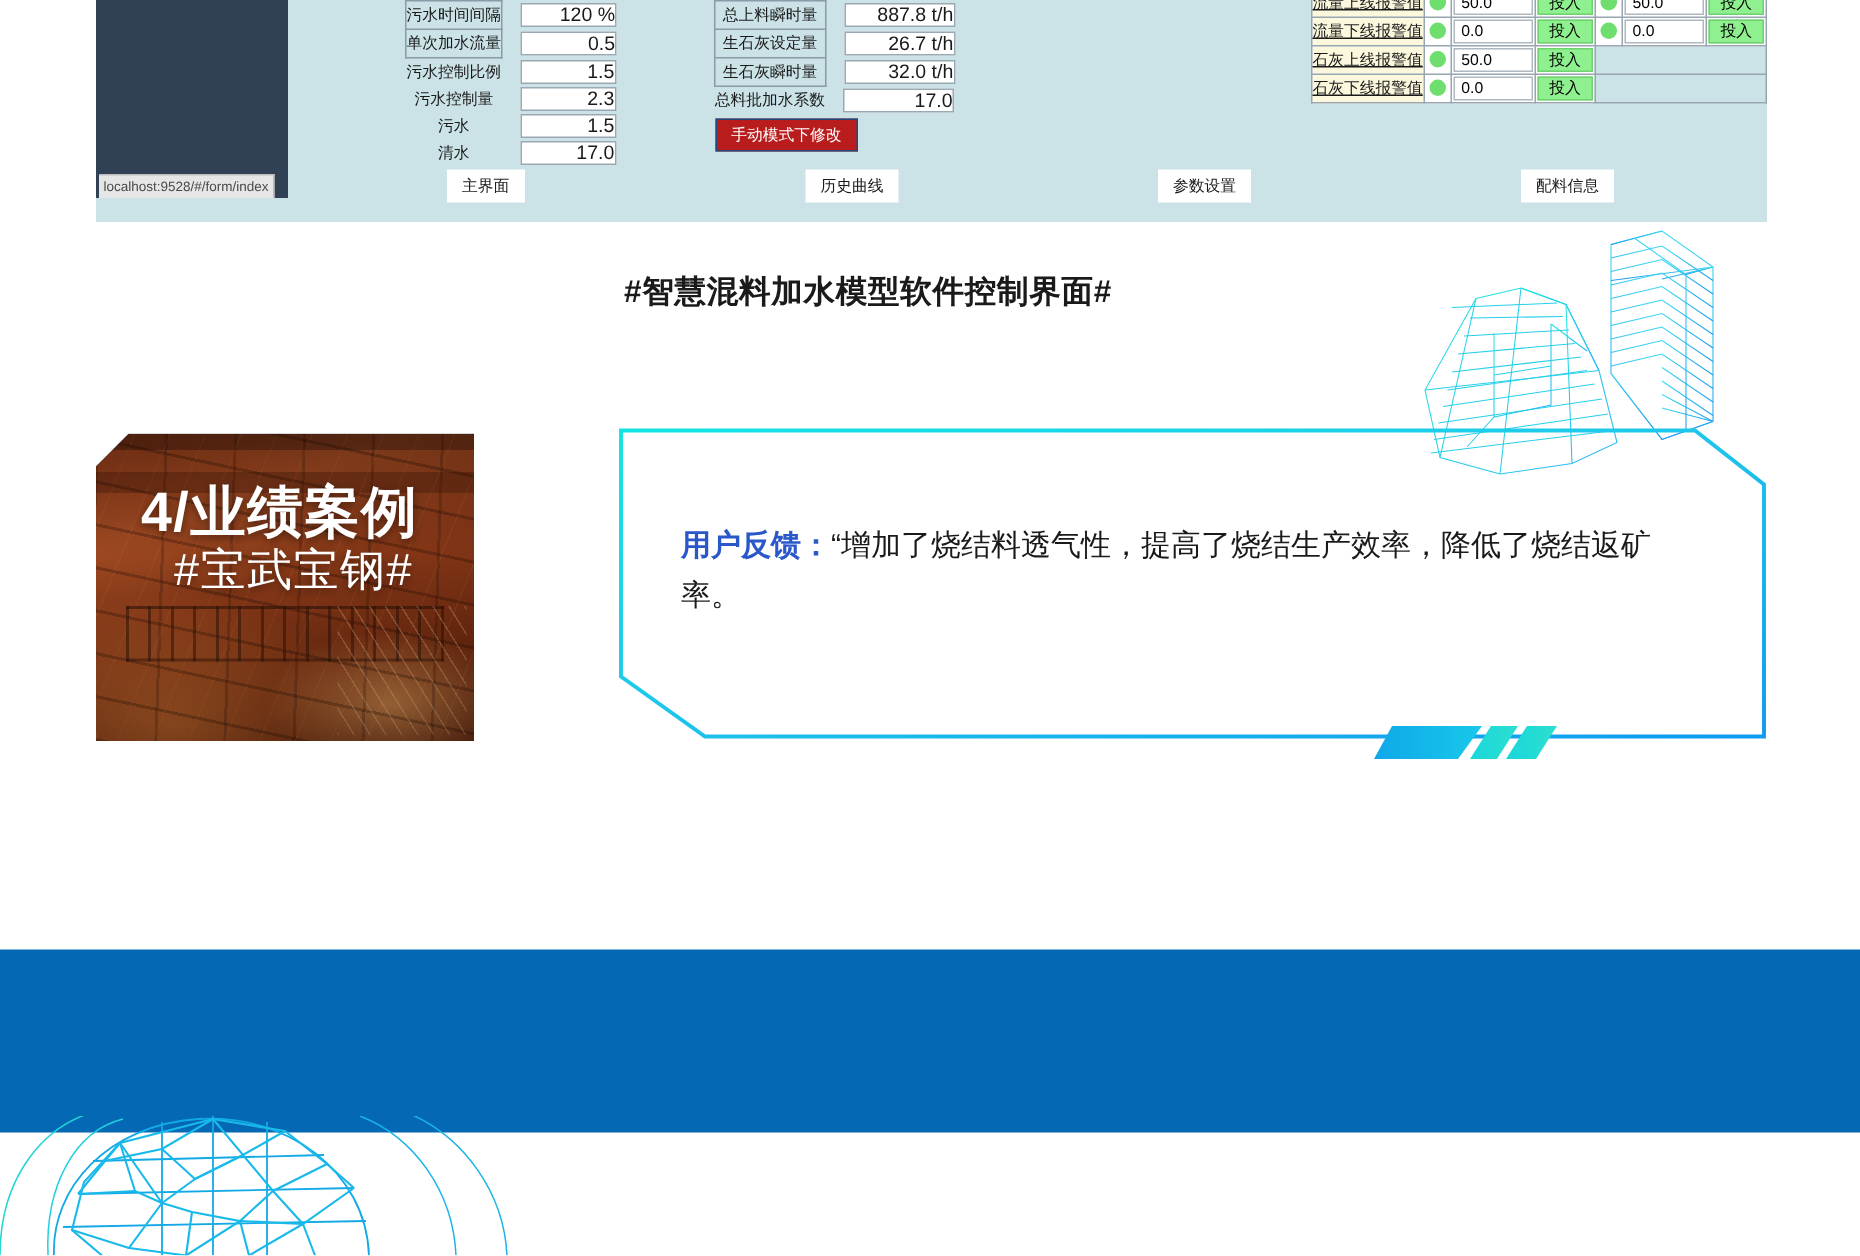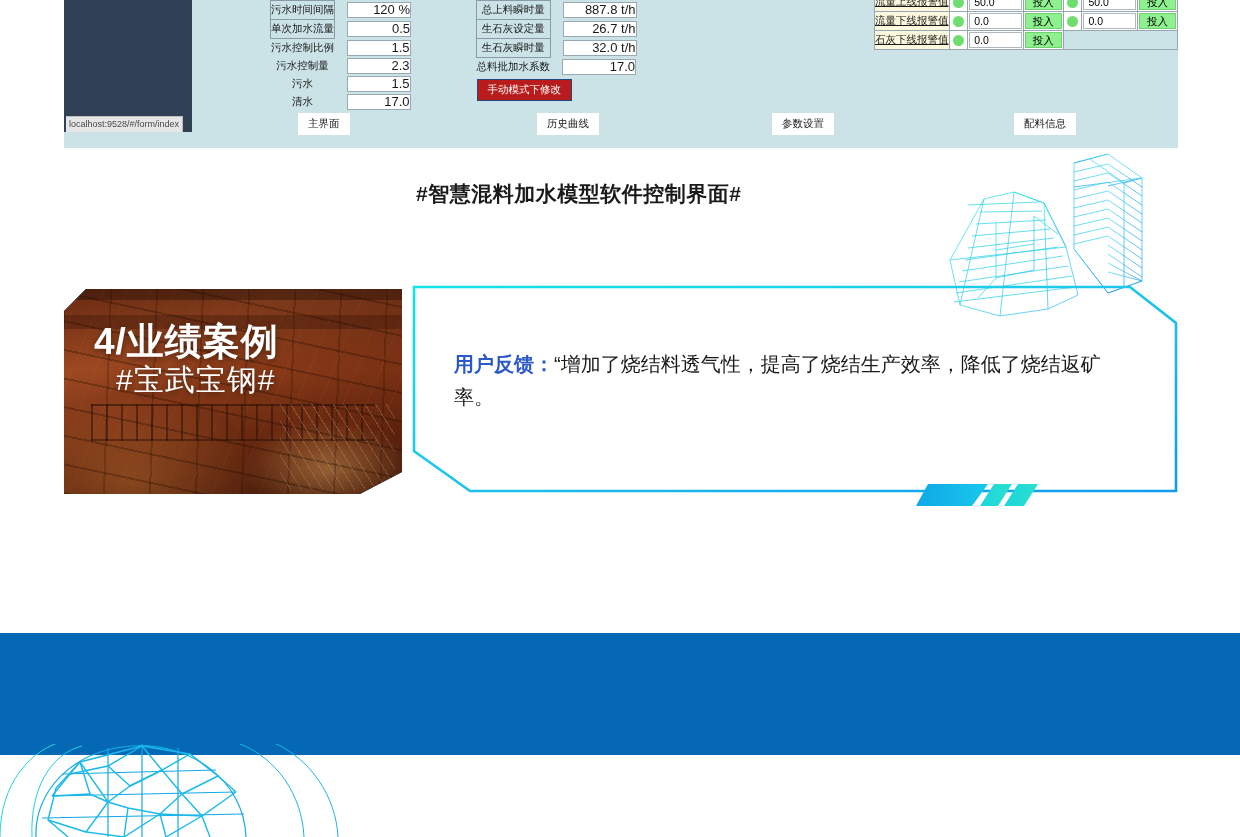--- a/index.html
+++ b/index.html
@@ -187,21 +187,21 @@
     color: #1a1a1a;
     letter-spacing: 0.5px;
     white-space: nowrap;
   }
 
   
   #case-card {
     position: absolute;
     left: 64px;
     top: 289px;
-    width: 338px;
+    width: 252px;
     height: 205px;
     overflow: hidden;
     clip-path: polygon(22px 0, 100% 0, 100% 183px, 296px 100%, 0 100%, 0 22px);
     background: #0369a1;
   }
   #case-card .photo {
     position: absolute;
     inset: 0;
     background:
       radial-gradient(ellipse 120px 70px at 78% 88%, rgba(255,190,110,0.55), rgba(255,140,60,0) 70%),
@@ -445,20 +445,31 @@
       <td class="al-btn">
             <span>投入</span>
           </td>
       <td class="al-lamp-cell"><span class="lamp"></span></td>
       <td class="al-input">
             <span>0.0</span>
           </td>
       <td class="al-btn">
             <span>投入</span>
           </td>
+    </tr>
+    <tr>
+      <td class="al-label">石灰上线报警值</td>
+      <td class="al-lamp-cell"><span class="lamp"></span></td>
+      <td class="al-input">
+            <span>50.0</span>
+          </td>
+      <td class="al-btn">
+            <span>投入</span>
+          </td>
+      <td class="al-empty" colspan="3"></td>
     </tr>
     <tr>
       <td class="al-label">石灰下线报警值</td>
       <td class="al-lamp-cell"><span class="lamp"></span></td>
       <td class="al-input">
             <span>0.0</span>
           </td>
       <td class="al-btn">
             <span>投入</span>
           </td>

